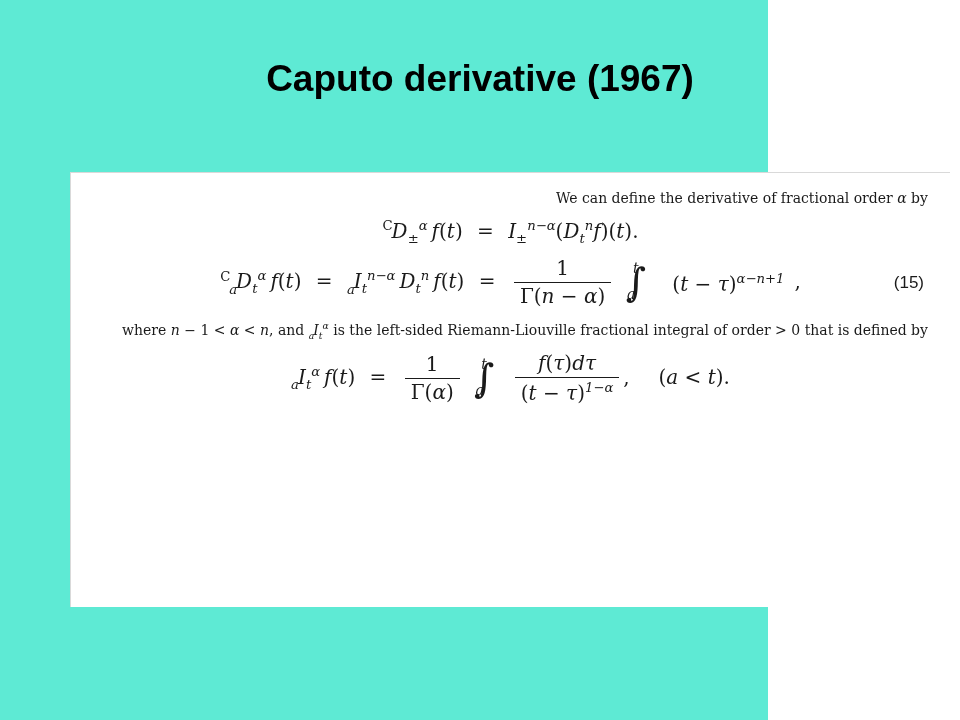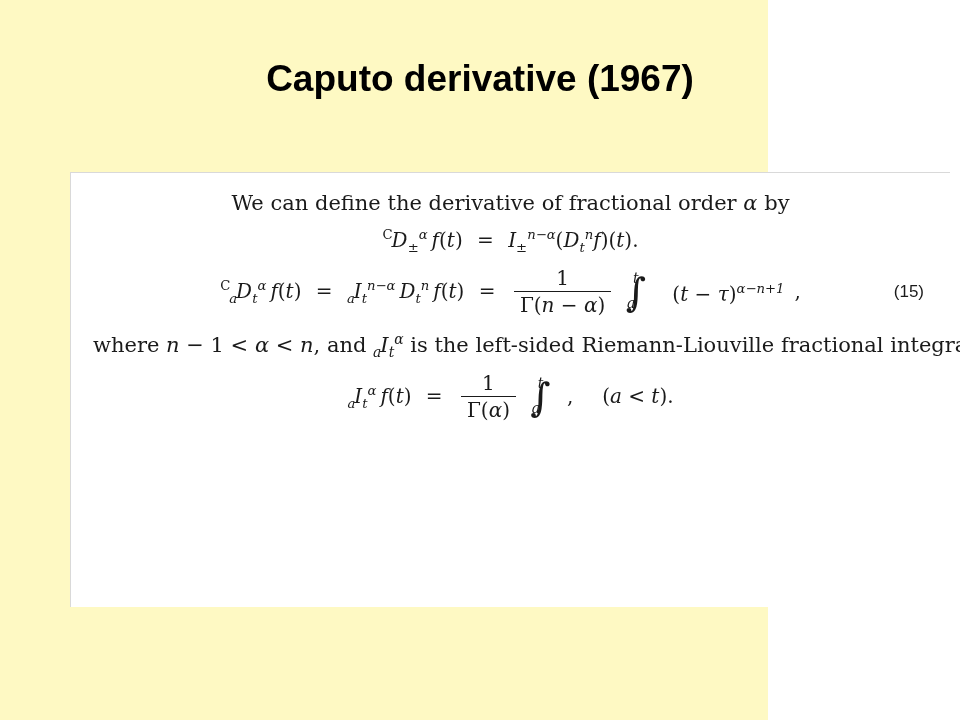--- a/index.html
+++ b/index.html
@@ -10,21 +10,21 @@
     width: 960px;
     height: 720px;
     background: #ffffff;
     font-family: "Liberation Sans", sans-serif;
     overflow: hidden;
   }
   .slide {
     position: relative;
     width: 768px;
     height: 720px;
-    background: #fef9c3;
+    background: #5eead4;
   }
   .slide-title {
     position: absolute;
     top: 58px;
     left: 0;
     width: 960px;
     text-align: center;
     font-size: 37px;
     font-weight: bold;
     color: #000000;
@@ -39,24 +39,24 @@
     height: 435px;
     background: #ffffff;
     border-top: 1px solid #d9d9d9;
     border-left: 1px solid #d9d9d9;
     box-sizing: border-box;
     padding: 16px 22px 0 22px;
     font-family: "DejaVu Serif", serif;
     color: #1a1a1a;
   }
   .para {
-    font-size: 21px;
+    font-size: 14px;
     line-height: 1.34;
     margin: 0 0 6px 0;
-    text-align: center;
+    text-align: right;
     font-family: "DejaVu Serif", serif;
   }
   .eq-line {
     position: relative;
     display: flex;
     justify-content: center;
     align-items: center;
     margin: 10px 0 12px 0;
     font-family: "DejaVu Serif", serif;
     font-size: 20px;
@@ -175,20 +175,20 @@
     <p class="para">
       <span class="math">where <span class="it">n</span> − 1 &lt; <span class="it">α</span> &lt; <span class="it">n</span>, and <span class="presub">a</span><span class="it">I</span><span class="sub">t</span><span class="sup">α</span> is the left-sided Riemann-Liouville fractional integral of order  &gt; 0 that is defined by</span>
     </p>
 
     <div class="eq-line">
       <span class="math">
         <span class="presub">a</span><span class="it">I</span><span class="sub">t</span><span class="sup">α</span><span class="small-space"></span><span class="it">f</span>(<span class="it">t</span>)
         <span class="med-space"></span>=<span class="med-space"></span>
         <span class="frac"><span class="num">1</span><span class="den"><span class="up">Γ</span>(<span class="it">α</span>)</span></span>
         <span class="intg">∫<span class="lim-top">t</span><span class="lim-bot">a</span></span>
-        ,
+        <span class="frac"><span class="num"><span class="it">f</span>(<span class="it">τ</span>)<span class="it">dτ</span></span><span class="den">(<span class="it">t</span> − <span class="it">τ</span>)<span class="sup">1−α</span></span></span>,
         <span class="med-space"></span><span class="med-space"></span>
         <span>(<span class="it">a</span> &lt; <span class="it">t</span>).</span>
       </span>
     </div>
 
   </div>
 </div>
 
 </body></html>

